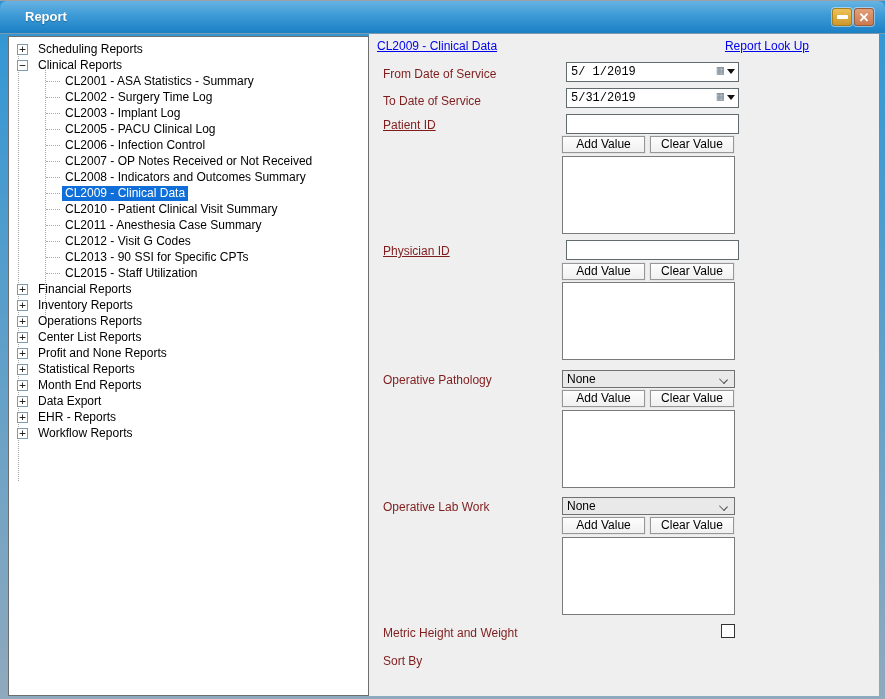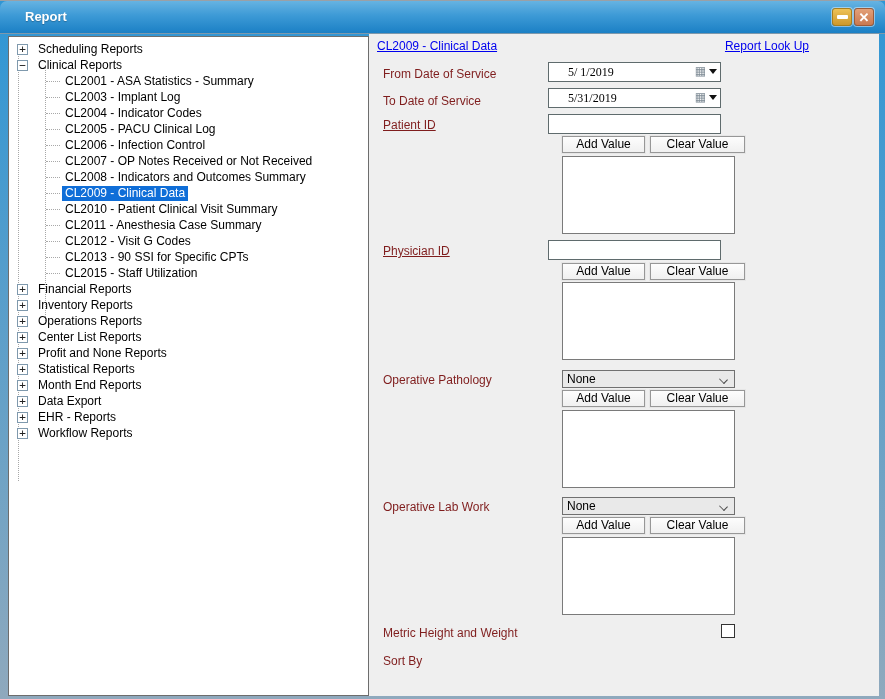--- a/index.html
+++ b/index.html
@@ -52,35 +52,35 @@
   .connector { width:14px; flex:0 0 14px; margin-left:33px; border-top:1px dotted #a8a8a8; margin-right:2px; }
   .tree-label { font-size:12px; color:#000; padding:1px 3px; line-height:13px; }
   .tree-label.selected { background:#0f6ed8; color:#fff; }
   .right-panel { flex:1; background:#efefef; position:relative; font-size:12px; min-width:0; }
   .link { color:#0000ee; text-decoration:underline; font-size:12px; cursor:pointer; }
   .hdr-link { position:absolute; top:5px; left:8px; }
   .lookup-link { position:absolute; top:5px; right:70px; }
   .flabel { position:absolute; left:14px; color:#7f1d1d; }
   .fdate, .finput {
     background:#fff; border:1px solid #5f6b6d; height:20px;
-    font-size:12px; padding:2px 19px; width:173px; position:absolute; left:179px;
-    font-family:Liberation Serif, serif;
+    font-size:12px; padding:2px 4px; width:173px; position:absolute; left:197px;
+    font-family:Liberation Mono, monospace;
   }
   .fdate { display:flex; align-items:center; }
   .date-icons { position:absolute; right:3px; top:2px; display:flex; align-items:center; gap:3px; }
   .cal-icon { font-size:12px; color:#7d8a94; line-height:12px; }
   .tri-down { width:0; height:0; border-left:4px solid transparent; border-right:4px solid transparent; border-top:5px solid #111; }
   .fbtn {
     position:absolute; height:17px; font-size:12px;
     background:linear-gradient(#fdfdfd,#f0f0f0); border:1px solid #979797;
     box-shadow:0 0 0 1px #e6e6e6; color:#000; text-align:center; line-height:15px;
     cursor:pointer;
   }
   .btn-add { left:193px; width:83px; }
-  .btn-clear { left:281px; width:95px; }
+  .btn-clear { left:281px; width:84px; }
   .flist { position:absolute; left:193px; width:173px; height:78px; background:#fff; border:1px solid #7a7a7a; }
   .fcombo {
     position:absolute; left:193px; width:173px; height:18px;
     background:#e9e9e9; border:1px solid #707070; display:flex; align-items:center;
     padding:0 4px; color:#000; cursor:default;
   }
   .chev { position:absolute; right:7px; top:5px; width:7px; height:7px;
     border-right:1px solid #454545; border-bottom:1px solid #454545;
     transform:rotate(45deg) scale(1,0.8); }
   .fcheck { position:absolute; left:352px; width:14px; height:14px;
@@ -111,25 +111,25 @@
         <div class="tree-row">
           <span class="expander">−</span>
           <span class="tree-label">Clinical Reports</span>
         </div>
         <div class="tree-row">
           <span class="connector"></span>
           <span class="tree-label">CL2001 - ASA Statistics - Summary</span>
         </div>
         <div class="tree-row">
           <span class="connector"></span>
+          <span class="tree-label">CL2002 - Surgery Time Log</span>
+        </div>
+        <div class="tree-row">
+          <span class="connector"></span>
           <span class="tree-label">CL2003 - Implant Log</span>
-        </div>
-        <div class="tree-row">
-          <span class="connector"></span>
-          <span class="tree-label">CL2004 - Indicator Codes</span>
         </div>
         <div class="tree-row">
           <span class="connector"></span>
           <span class="tree-label">CL2005 - PACU Clinical Log</span>
         </div>
         <div class="tree-row">
           <span class="connector"></span>
           <span class="tree-label">CL2006 - Infection Control</span>
         </div>
         <div class="tree-row">

